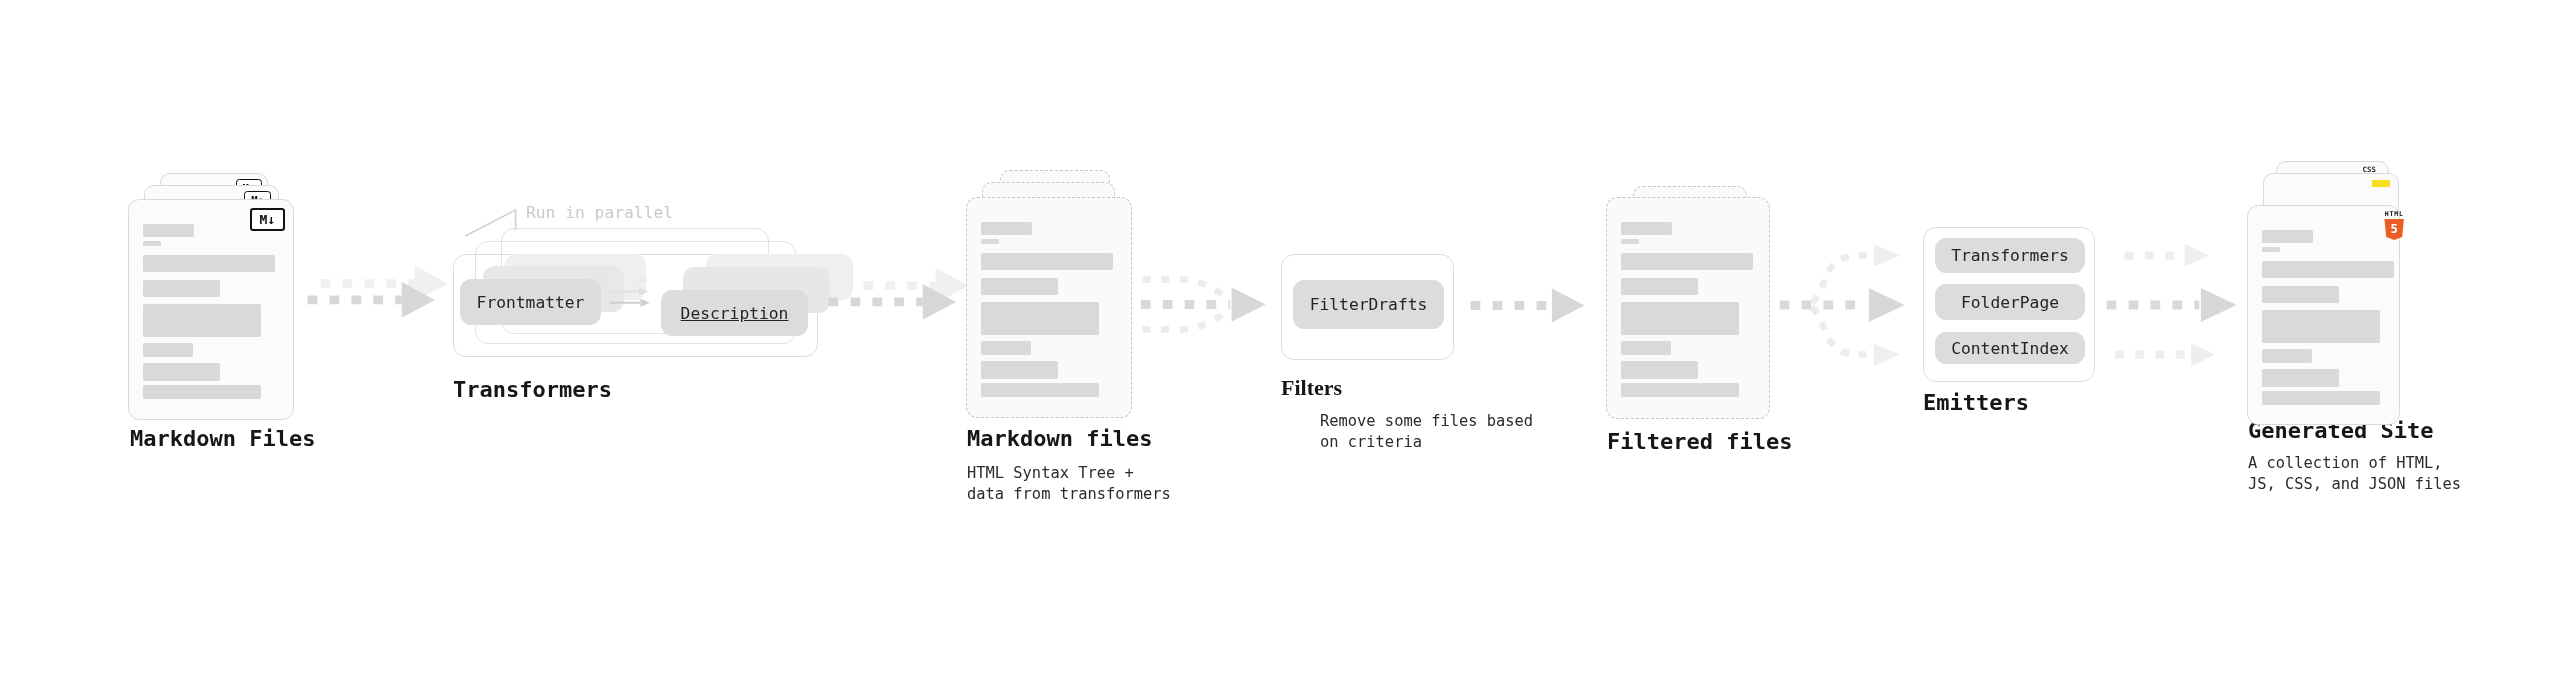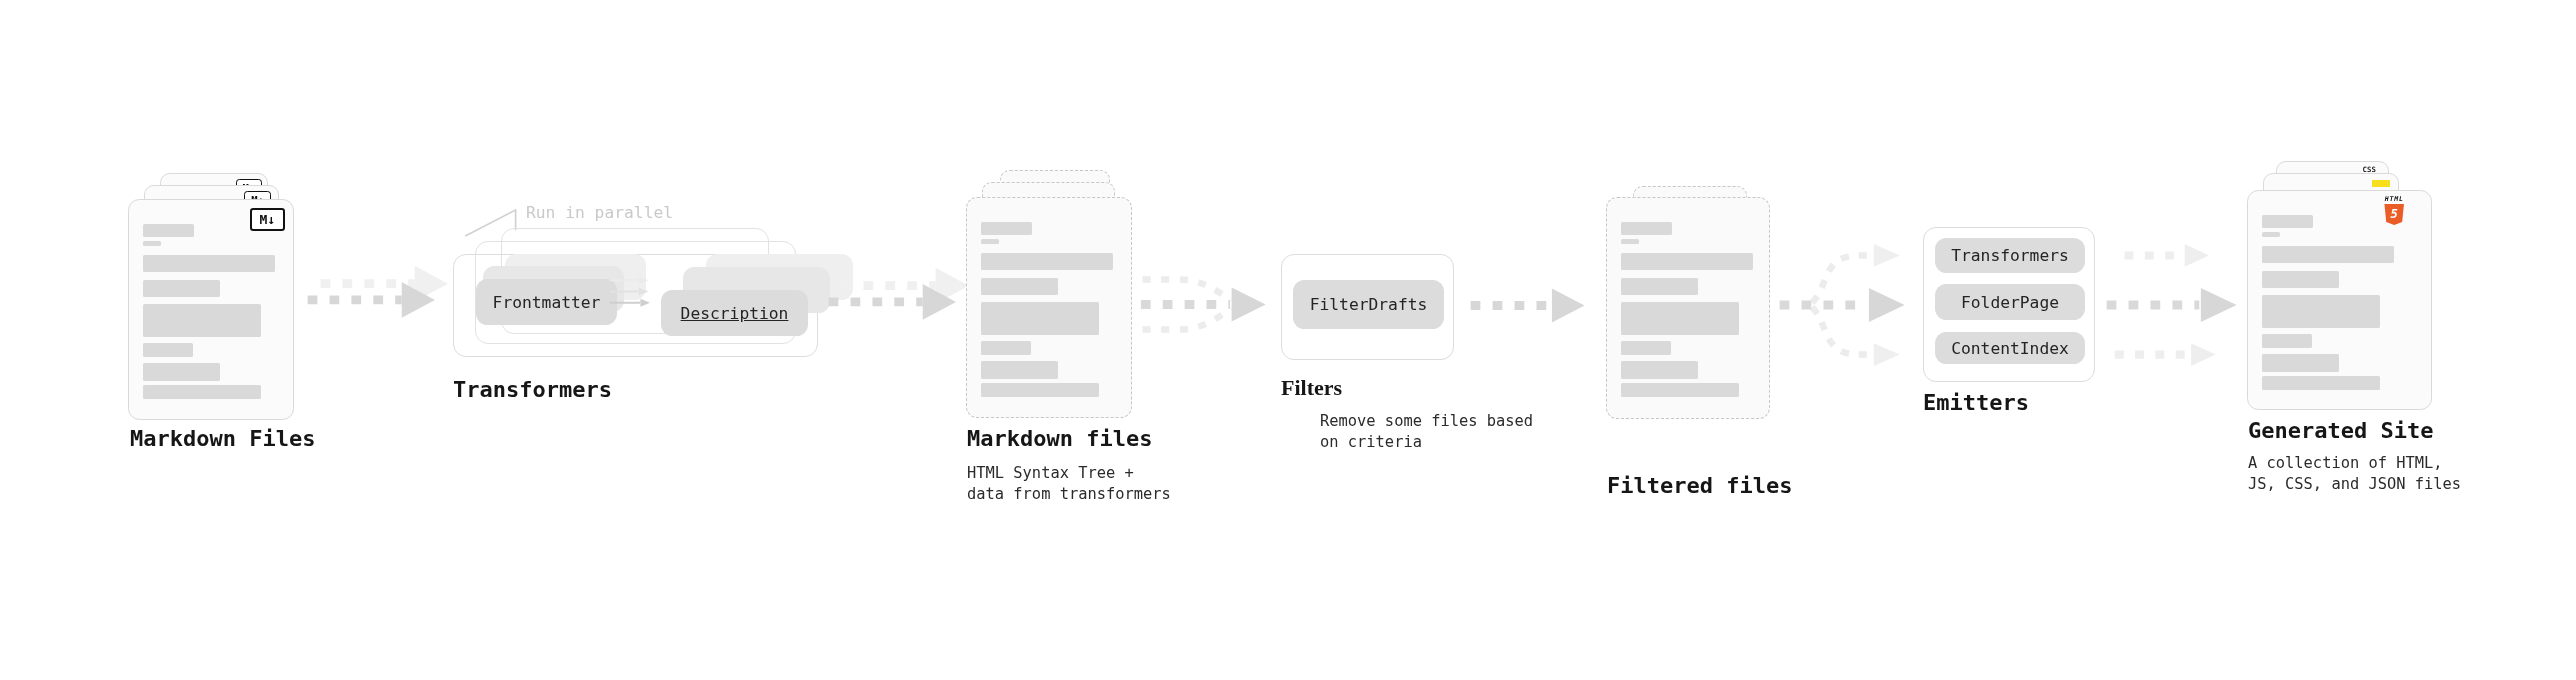--- a/index.html
+++ b/index.html
@@ -86,21 +86,21 @@
     <polyline points="4,38 66,6 66,31" fill="none" stroke="#d0d0d0" stroke-width="2"></polyline>
   </svg>
   <div class="annotation" style="left:526px;top:203px;">Run in parallel</div>
 
   <div class="group-box" style="left:501px;top:228px;width:268px;height:106px;"></div>
   <div class="group-box" style="left:475px;top:241px;width:321px;height:103px;"></div>
   <div class="group-box" style="left:453px;top:254px;width:365px;height:103px;border-color:#dcdcdc;"></div>
 
   <div class="pill ghost2" style="left:505px;top:254px;width:141px;height:46px;"></div>
   <div class="pill ghost1" style="left:483px;top:266px;width:141px;height:46px;"></div>
-  <div class="pill" style="left:476px;top:279px;width:141px;height:46px;text-align:center;">Frontmatter</div>
+  <div class="pill" style="left:460px;top:279px;width:141px;height:46px;text-align:center;">Frontmatter</div>
 
   <div class="pill ghost2" style="left:706px;top:254px;width:147px;height:46px;"></div>
   <div class="pill ghost1" style="left:683px;top:267px;width:147px;height:46px;"></div>
   <div class="pill" style="left:661px;top:290px;width:147px;height:46px;text-decoration:underline;">Description</div>
 
   <svg style="left:608px;top:273px;" width="47" height="37" viewBox="0 0 58 46">
     <g stroke="#ebebeb" fill="#ebebeb">
         <line x1="2" y1="9" x2="38" y2="9" stroke-width="2.5"></line>
         <polygon points="38,4 50,9 38,14" stroke="none"></polygon>
       </g>
@@ -169,21 +169,21 @@
         <div class="bar" style="top: 24.4px; width: 51px; height: 12.2px;"></div>
         <div class="bar" style="top: 41px; width: 18px; height: 4.9px;"></div>
         <div class="bar" style="top: 55px; width: 132px; height: 17px;"></div>
         <div class="bar" style="top: 80px; width: 77px; height: 17px;"></div>
         <div class="bar" style="top: 104px; width: 118px; height: 33px;"></div>
         <div class="bar" style="top: 143px; width: 50px; height: 14px;"></div>
         <div class="bar" style="top: 163px; width: 77px; height: 18px;"></div>
         <div class="bar" style="top: 185px; width: 118px; height: 14px;"></div>
       </div>
   </div>
-  <div class="stage-title" style="left:1607px;top:429px;margin-top:44px;">Filtered files</div>
+  <div class="stage-title" style="left:1607px;top:429px;">Filtered files</div>
 
   <svg style="left:1778px;top:239px;" width="138" height="132" viewBox="0 0 170 162">
     <path d="M42,78 C62,60 54,22 96,20 H116" fill="none" stroke="var(--arrow-light)" stroke-width="8" stroke-dasharray="10 12"></path>
     <polygon points="118,6 150,20 118,34" fill="#efefef"></polygon>
     <path d="M42,84 C62,102 54,140 96,142 H116" fill="none" stroke="var(--arrow-light)" stroke-width="8" stroke-dasharray="10 12"></path>
     <polygon points="118,128 150,142 118,156" fill="#efefef"></polygon>
     <line x1="2" y1="81" x2="110" y2="81" stroke="#d9d9d9" stroke-width="11" stroke-dasharray="12 15"></line>
     <polygon points="112,60 156,81 112,102" fill="var(--arrow-main)"></polygon>
   </svg>
 
@@ -204,21 +204,21 @@
 
   <div class="doc-card tier" style="left:2276px;top:161px;width:113px;height:57px;">
     <div class="css-badge">
       <div class="t">CSS</div>
       <div class="u"></div>
     </div>
   </div>
   <div class="doc-card tier" style="left:2263px;top:173px;width:136px;height:65px;">
     <div class="js-badge"></div>
   </div>
-  <div class="doc-card" style="left:2247px;top:190px;width:185px;height:220px;z-index:2;font-style:italic;">
+  <div class="doc-card" style="left:2247px;top:205px;width:153px;height:220px;z-index:2;">
     <div class="html5-logo">
       <div class="t">HTML</div>
       <div class="shield">
           <span>5</span>
         </div>
     </div>
     <div class="doc-lines">
         <div class="bar" style="top: 24.4px; width: 51px; height: 12.2px;"></div>
         <div class="bar" style="top: 41px; width: 18px; height: 4.9px;"></div>
         <div class="bar" style="top: 55px; width: 132px; height: 17px;"></div>

